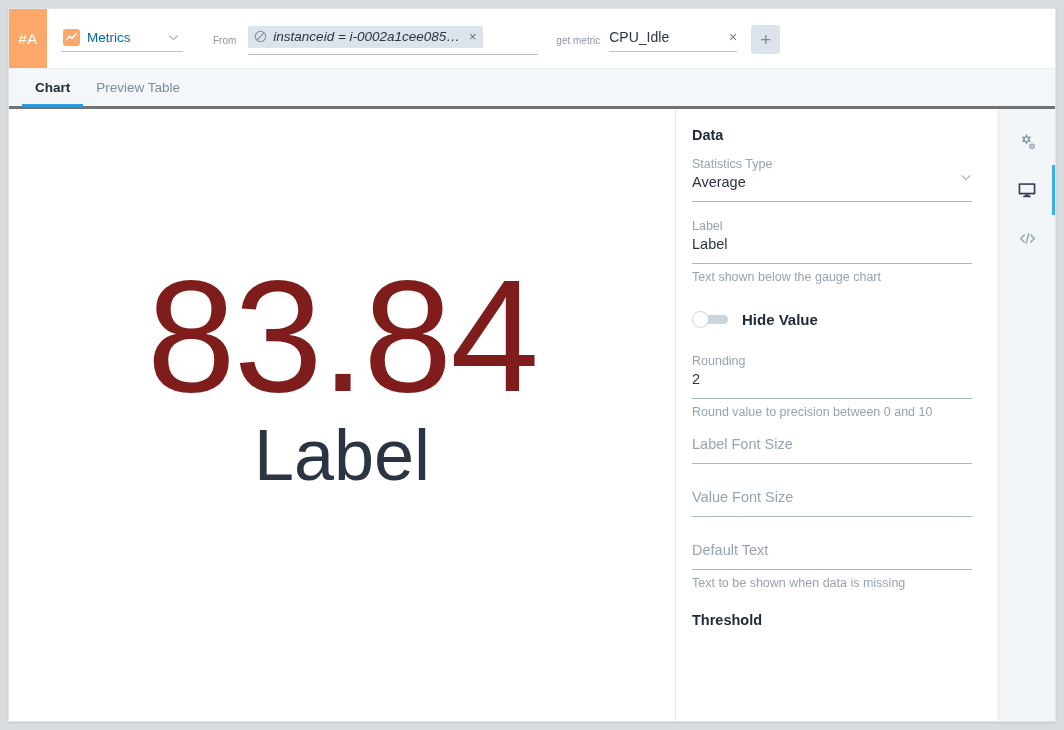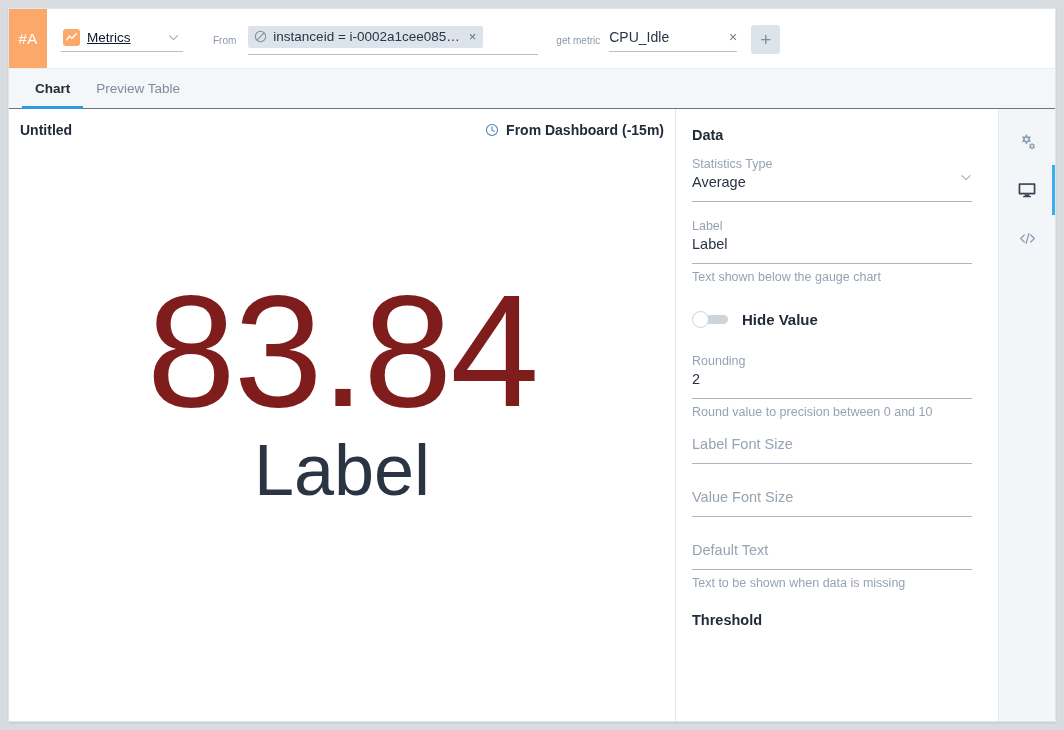--- a/index.html
+++ b/index.html
@@ -73,23 +73,22 @@
     background: #fba86a;
     flex: none;
     display: flex;
     align-items: center;
     justify-content: center;
     margin-right: 7px;
   }
   .metrics-icon svg { display: block; }
   .source-label {
     font-size: 13.5px;
-    color: #0f172a;
-    flex: 1;
-    text-decoration: underline;
+    color: #0369a1;
+    flex: 1;
   }
   .chev {
     color: #9aa7b5;
     flex: none;
     display: flex;
     align-items: center;
   }
 
   .from-label, .metric-label {
     font-size: 10px;
@@ -109,20 +108,21 @@
     margin-top: 4px;
   }
   .chip {
     display: inline-flex;
     align-items: center;
     background: #dde3ea;
     border-radius: 2px;
     padding: 3px 7px 4px 6px;
     max-width: 100%;
     box-sizing: border-box;
+    font-style: italic;
   }
   .chip-block-icon {
     color: #7d8c9c;
     flex: none;
     margin-right: 6px;
     display: flex;
     align-items: center;
   }
   .chip-text {
     font-size: 13.5px;
@@ -176,21 +176,21 @@
     font-size: 19px;
     cursor: pointer;
     flex: none;
     line-height: 1;
   }
 
   
   .tab-bar {
     height: 40px;
     background: #f4f7f9;
-    border-bottom: 1px solid #737373;
+    border-bottom: 3px solid #737373;
     display: flex;
     align-items: stretch;
     padding-left: 13px;
     box-sizing: border-box;
   }
   .tab {
     display: flex;
     align-items: center;
     padding: 0 13px;
     font-size: 13.5px;
@@ -457,32 +457,20 @@
   </div>
 
   <div class="tab-bar">
     <div class="tab active">Chart</div>
     <div class="tab">Preview Table</div>
   </div>
 
   <div class="body-area">
 
     <div class="chart-pane">
-      <div class="chart-head">
-        <div class="chart-title">Untitled</div>
-        <div class="chart-range">
-          <span class="clock-icon">
-            <svg width="14" height="14" viewBox="0 0 16 16">
-              <circle cx="8" cy="8" r="6.3" fill="none" stroke="currentColor" stroke-width="1.2"></circle>
-              <polyline points="8,4.3 8,8.2 10.8,9.6" fill="none" stroke="currentColor" stroke-width="1.2" stroke-linecap="round"></polyline>
-            </svg>
-          </span>
-          <span>From Dashboard (-15m)</span>
-        </div>
-      </div>
 
       <div class="gauge-area">
         <div class="gauge-value">83.84</div>
         <div class="gauge-label">Label</div>
       </div>
     </div>
 
     <div class="settings-pane">
 
       <div class="section-title">Data</div>

